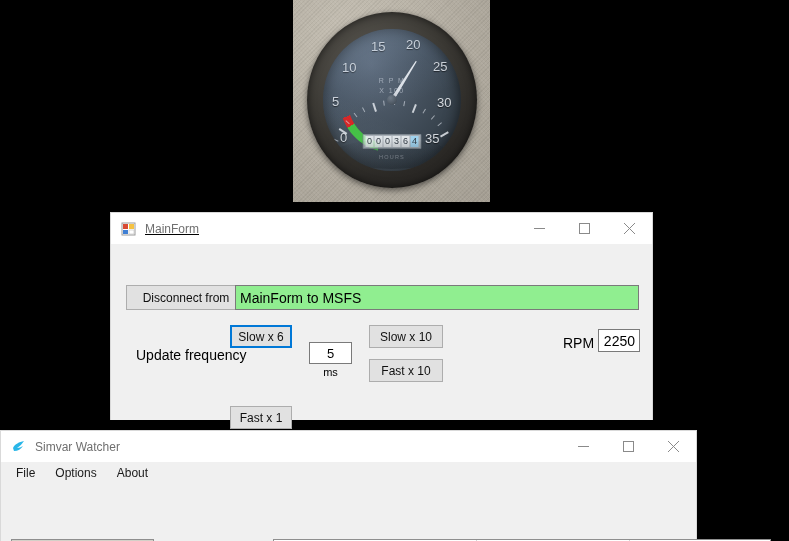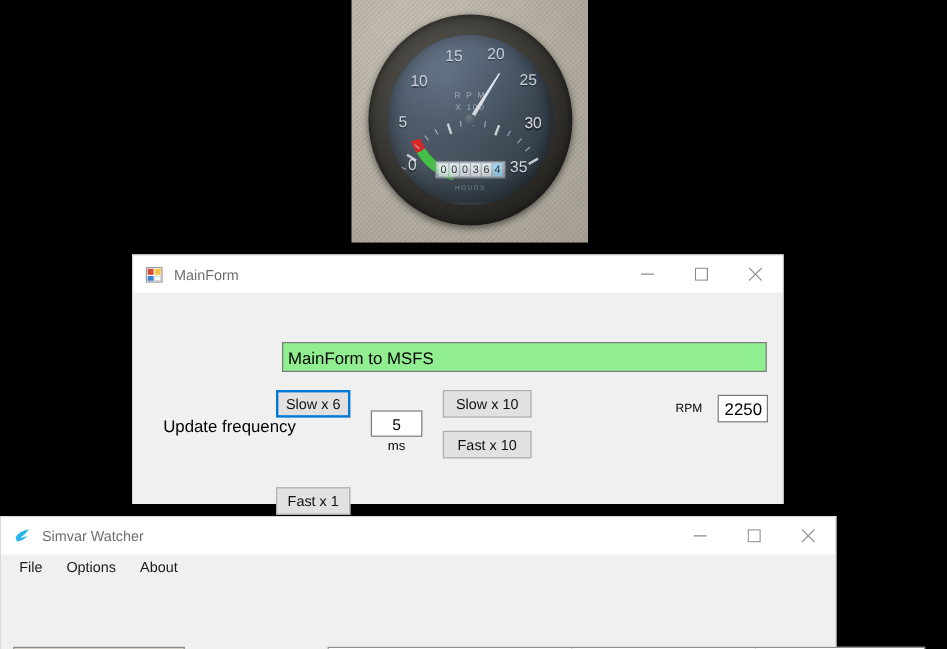--- a/index.html
+++ b/index.html
@@ -233,20 +233,21 @@
   .win-btn svg { display: block; }
 
   
   #mainform {
     left: 110px;
     top: 212px;
     width: 543px;
     height: 208px;
     border: 1px solid #d9d9d9;
     box-shadow: 0 0 0 1px rgba(0,0,0,0.06);
+    text-decoration: underline;
   }
   #mainform .client {
     position: relative;
     height: 176px;
     background: #f0f0f0;
   }
   .btn95 {
     background: #e1e1e1;
     border: 1px solid #adadad;
     font-family: "Liberation Sans", sans-serif;
@@ -317,21 +318,21 @@
     top: 122px;
     width: 43px;
     text-align: center;
     font-size: 11px;
     color: #000;
   }
   #rpm-label {
     position: absolute;
     left: 452px;
     top: 91px;
-    font-size: 10px;
+    font-size: 14px;
     color: #000;
   }
   #rpm-value {
     position: absolute;
     left: 487px;
     top: 85px;
     width: 42px;
     height: 23px;
     background: #ffffff;
     border: 1px solid #7a7a7a;
@@ -561,20 +562,21 @@
         <div class="win-btn">
           <svg width="11" height="11" viewBox="0 0 11 11">
               <line x1="0" y1="0" x2="11" y2="11" stroke="#8a8a8a" stroke-width="1"></line>
               <line x1="11" y1="0" x2="0" y2="11" stroke="#8a8a8a" stroke-width="1"></line>
             </svg>
         </div>
       </div>
     </div>
 
     <div class="client">
+      <div class="btn95" id="btn-disconnect-from">Disconnect from</div>
       <div id="status-box">MainForm to MSFS</div>
 
       <div id="lbl-update-freq">Update frequency</div>
 
       <div class="btn95 focused" id="btn-slow-1">Slow x 6</div>
       <div class="btn95" id="btn-fast-1">Fast x 1</div>
       <div class="btn95" id="btn-slow-10">Slow x 10</div>
       <div class="btn95" id="btn-fast-10">Fast x 10</div>
 
       <div id="ms-input">5</div>

